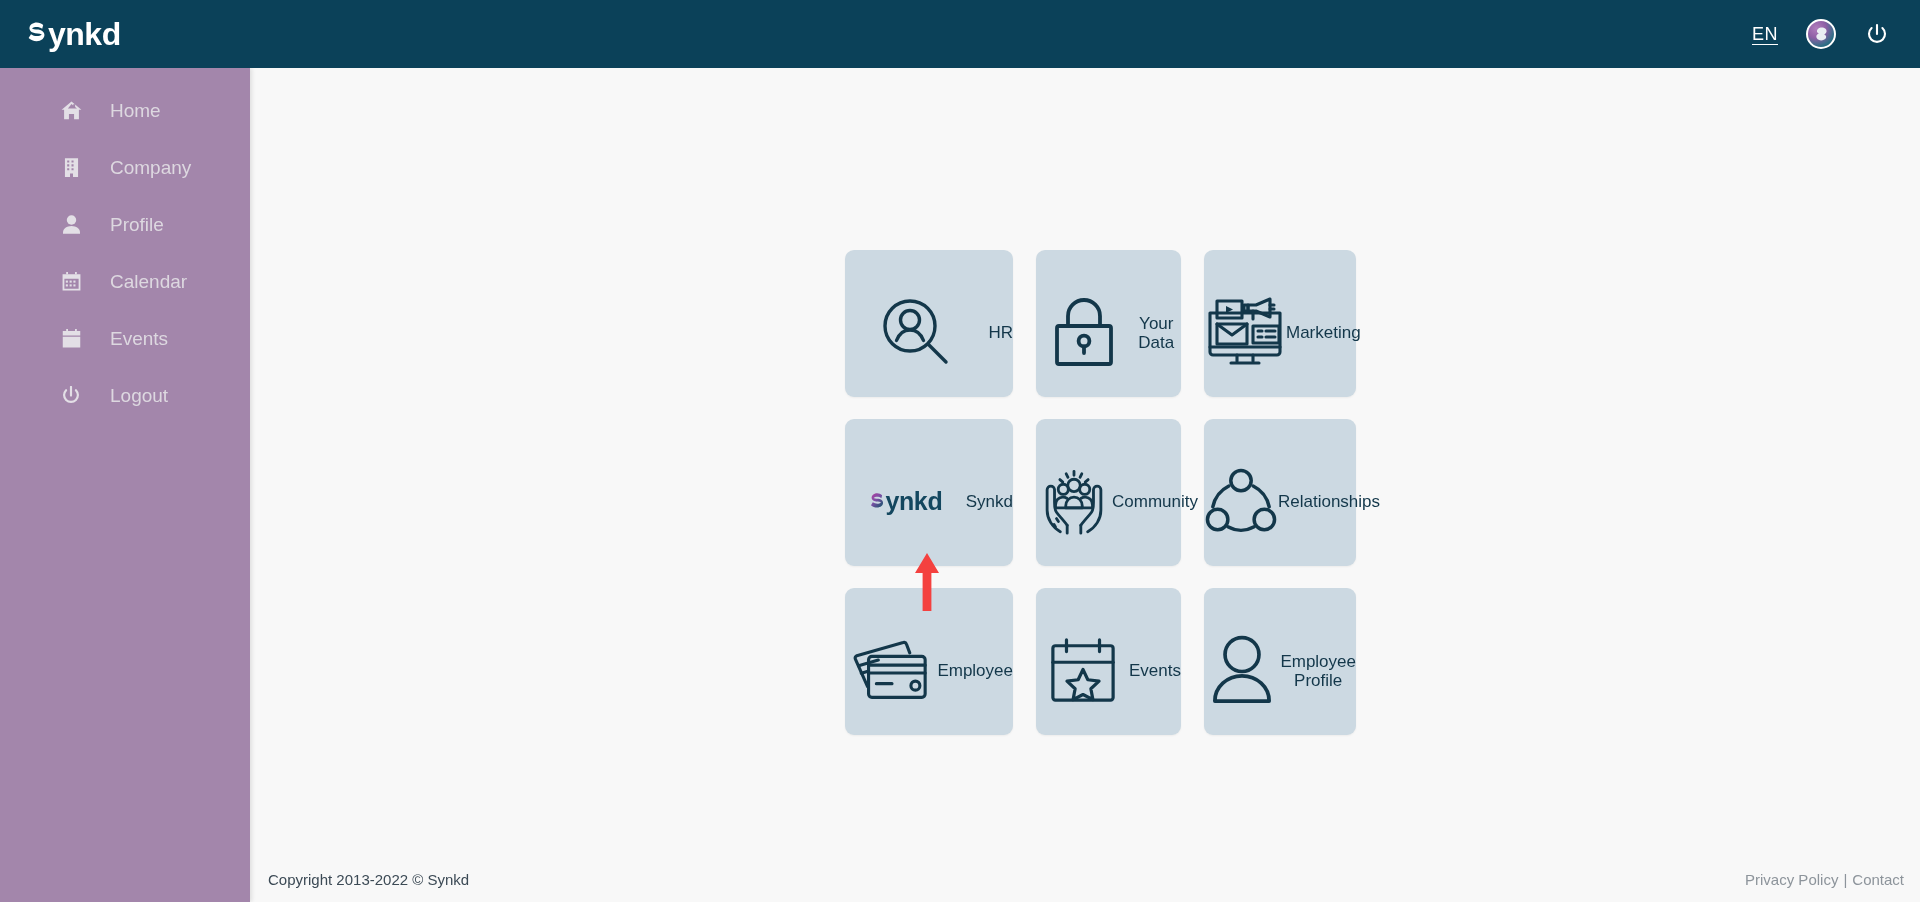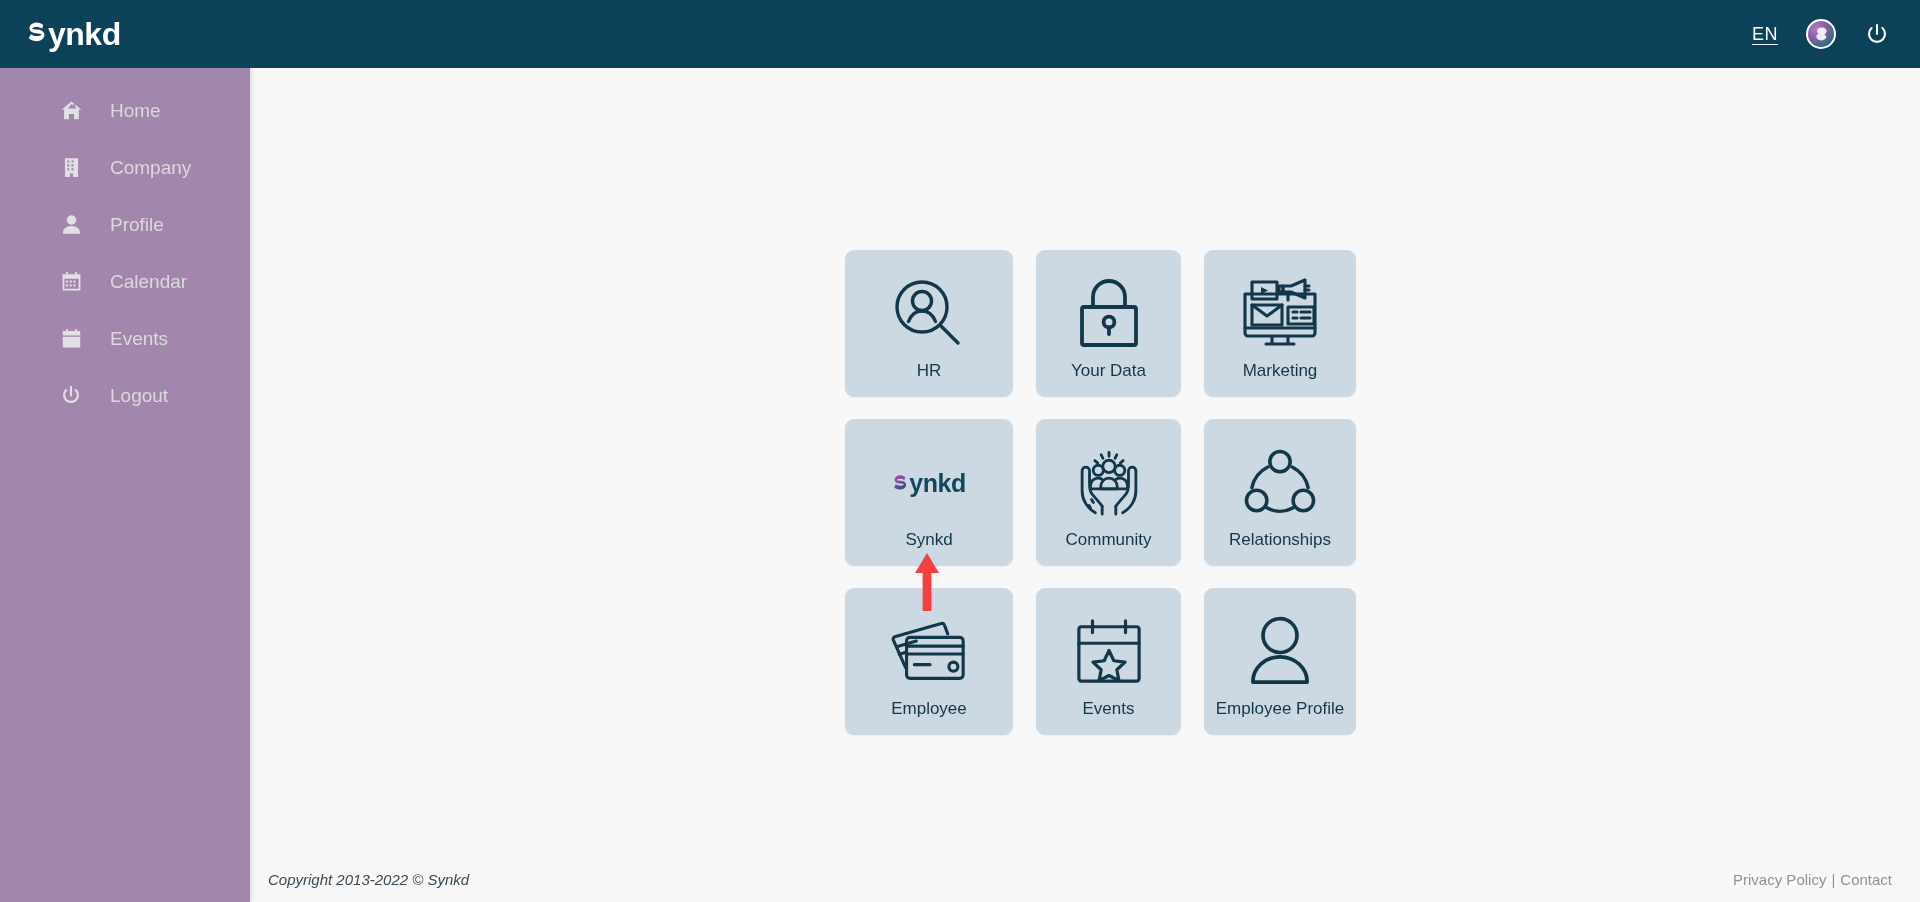--- a/index.html
+++ b/index.html
@@ -93,21 +93,21 @@
     display: grid;
     grid-template-columns: 168px 145px 152px;
     column-gap: 23px;
     row-gap: 22px;
     justify-content: start;
   }
   .tile {
     background: #ccd9e2;
     border-radius: 9px;
     height: 147px;
-    display: flex; flex-direction: column;
+    display: flex; flex-direction: row;
     align-items: center; justify-content: flex-start;
     padding-top: 18px;
     cursor: pointer;
     box-shadow: 0 1px 2px rgba(0,0,0,0.05);
   }
   .tile-icon {
     height: 92px; width: 100%;
     display: flex; align-items: center; justify-content: center;
   }
   .tile-icon svg { display:block; }
@@ -131,22 +131,22 @@
   }
 
   
   .footer {
     position: absolute; left: 250px; bottom: 0;
     width: 1670px; height: 46px;
     background: #f8f8f8;
     display: flex; align-items: center;
     font-size: 15px;
   }
-  .footer-left { margin-left: 18px; color: #3c4a55; font-style: italic; }
-  .footer-right { margin-left: auto; margin-right: 28px; color: #8d949b; }
+  .footer-left { margin-left: 18px; color: #3c4a55; }
+  .footer-right { margin-left: auto; margin-right: 16px; color: #8d949b; }
   .footer-right a { color: #8d949b; text-decoration: none; cursor: pointer; }
   .footer-sep { margin: 0 5px; color: #8d949b; }
 </style>
 </head>
 <body>
 
 <div class="app">
 
   <div class="header">
     <div class="brand">

